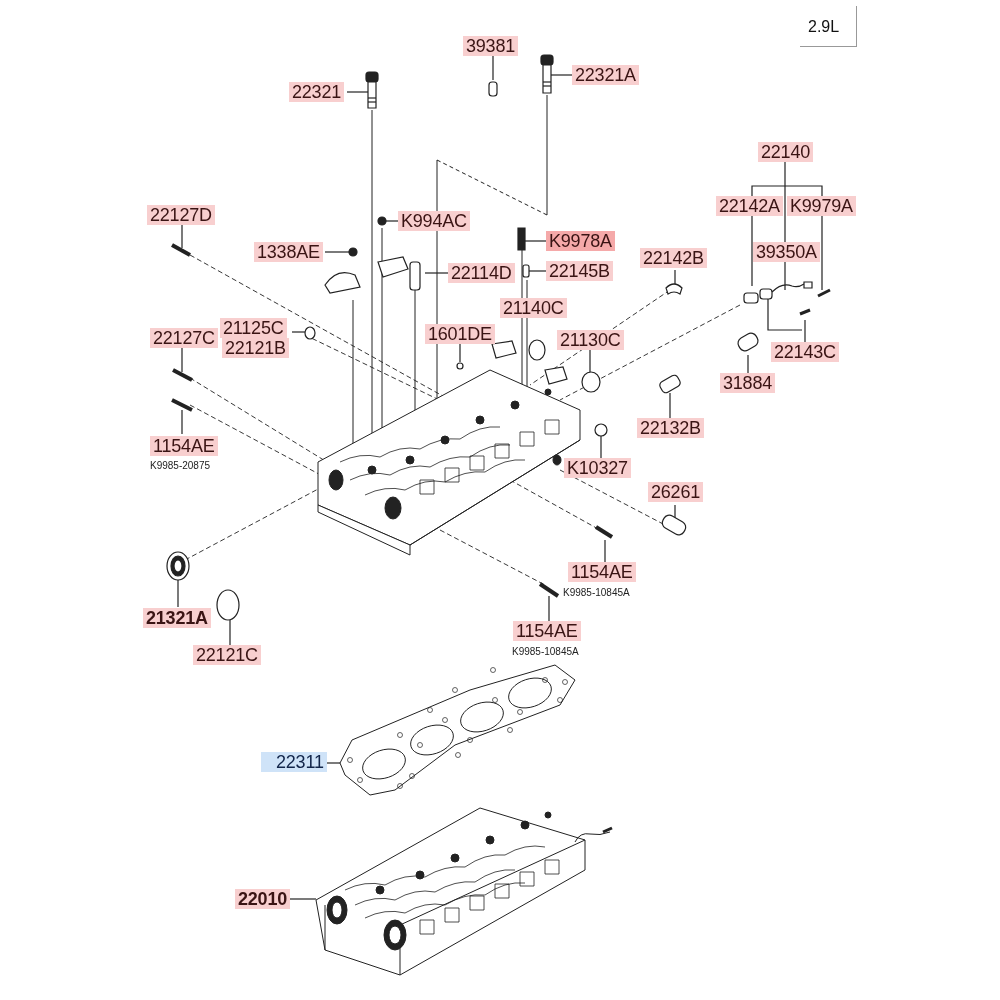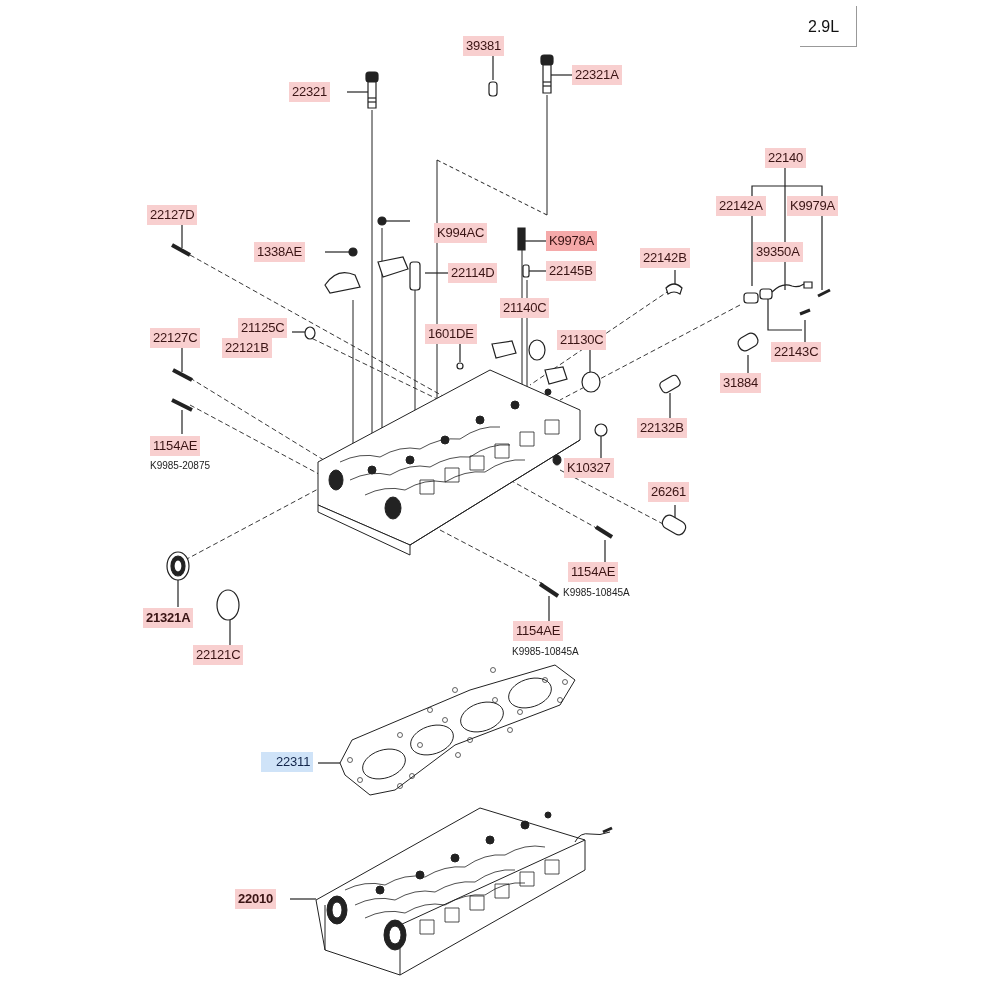--- a/index.html
+++ b/index.html
@@ -1,18 +1,18 @@
 <!DOCTYPE html>
 <html><head>
 <meta charset="utf-8">
 <style>
   html,body{margin:0;padding:0;background:#fff;}
   body{width:1000px;height:1000px;position:relative;overflow:hidden;font-family:"Liberation Sans",sans-serif;}
   #diagram{position:absolute;left:0;top:0;width:1000px;height:1000px;}
-  .lbl{position:absolute;font-size:13px;line-height:20px;color:#3a1414;background:#f8cfcf;padding:0 3px;white-space:nowrap;cursor:pointer;letter-spacing:-0.2px;}
+  .lbl{position:absolute;font-size:18px;line-height:20px;color:#3a1414;background:#f8cfcf;padding:0 3px;white-space:nowrap;cursor:pointer;letter-spacing:-0.2px;}
   .lbl.hl{background:#f5a9a9;}
   .lbl.sel{background:#cfe3f8;color:#12254a;}
   .sub{position:absolute;font-size:10px;color:#222;white-space:nowrap;}
   .engine{position:absolute;border:1px solid #999;border-top:none;border-left:none;}
   .eng-text{position:absolute;left:808px;top:18px;font-size:16px;color:#111;}
   svg line,svg polyline,svg path,svg rect,svg ellipse,svg circle,svg polygon{vector-effect:non-scaling-stroke;}
 </style>
 </head>
 <body>
 
@@ -220,33 +220,33 @@
       <path d="M575 842 q5 -10 15 -8 q10 2 20 -2"></path>
       <line x1="603" y1="832" x2="612" y2="828" stroke-width="3"></line>
     </g>
   </g>
 </svg>
 
 <div class="lbl" style="left:289px;top:82px;">22321</div>
 <div class="lbl" style="left:463px;top:36px;">39381</div>
 <div class="lbl" style="left:572px;top:65px;">22321A</div>
 <div class="lbl" style="left:147px;top:205px;">22127D</div>
-<div class="lbl" style="left:434px;top:211px;margin-top:12px;">K994AC</div>
+<div class="lbl" style="left:398px;top:211px;">K994AC</div>
 <div class="lbl hl" style="left:546px;top:231px;">K9978A</div>
 <div class="lbl" style="left:254px;top:242px;">1338AE</div>
 <div class="lbl" style="left:448px;top:263px;">22114D</div>
 <div class="lbl" style="left:546px;top:261px;">22145B</div>
-<div class="lbl" style="left:758px;top:148px;margin-left:7px;">22140</div>
+<div class="lbl" style="left:758px;top:142px;">22140</div>
 <div class="lbl" style="left:716px;top:196px;">22142A</div>
 <div class="lbl" style="left:787px;top:196px;">K9979A</div>
 <div class="lbl" style="left:753px;top:242px;">39350A</div>
 <div class="lbl" style="left:640px;top:248px;">22142B</div>
 <div class="lbl" style="left:500px;top:298px;">21140C</div>
 <div class="lbl" style="left:150px;top:328px;">22127C</div>
-<div class="lbl" style="left:238px;top:318px;">21125C</div>
+<div class="lbl" style="left:220px;top:318px;">21125C</div>
 <div class="lbl" style="left:222px;top:338px;">22121B</div>
 <div class="lbl" style="left:425px;top:324px;">1601DE</div>
 <div class="lbl" style="left:557px;top:330px;">21130C</div>
 <div class="lbl" style="left:771px;top:342px;">22143C</div>
 <div class="lbl" style="left:720px;top:373px;">31884</div>
 <div class="lbl" style="left:637px;top:418px;">22132B</div>
 <div class="lbl" style="left:150px;top:436px;">1154AE</div>
 <div class="sub" style="left:150px;top:460px;">K9985-20875</div>
 <div class="lbl" style="left:564px;top:458px;">K10327</div>
 <div class="lbl" style="left:648px;top:482px;">26261</div>

